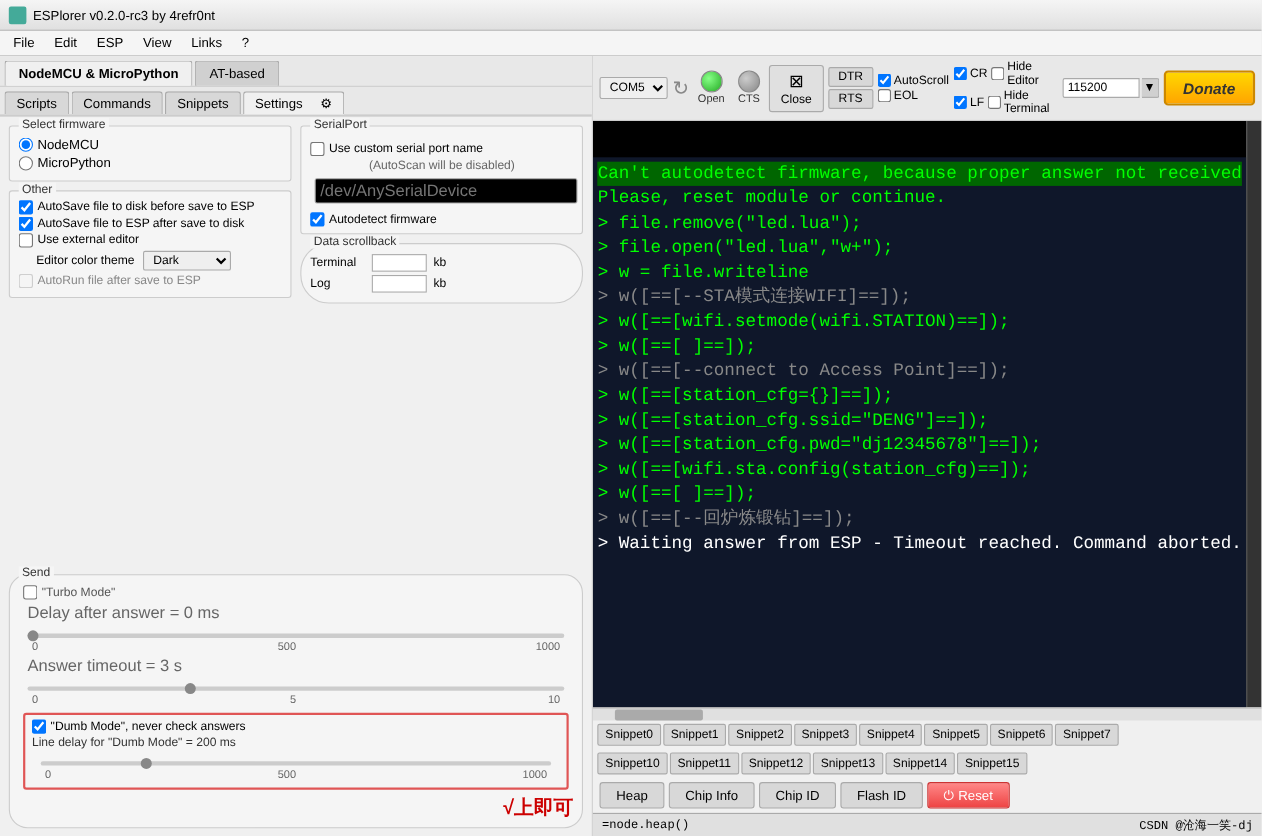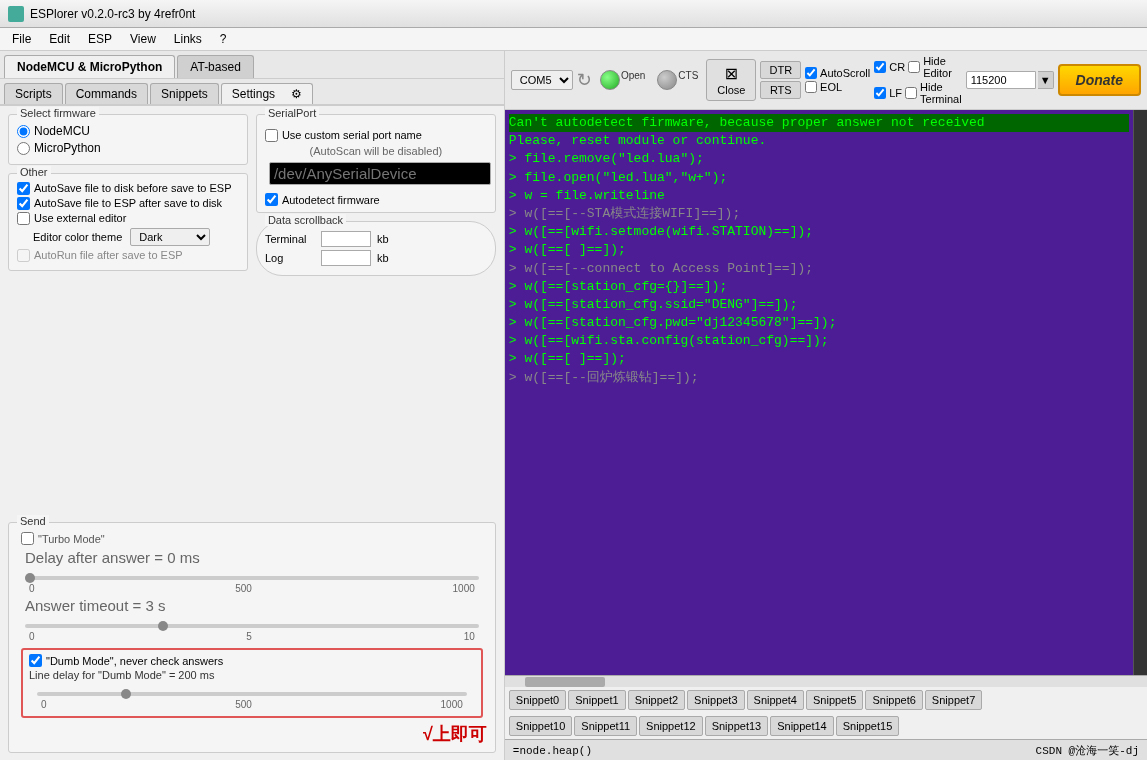--- a/index.html
+++ b/index.html
@@ -163,20 +163,21 @@
       width: 50px;
       padding: 1px 4px;
       border: 1px solid #aaa;
       text-align: right;
       font-size: 11px;
     }
     
     
     .send-section {
       margin-top: 2px;
+      border-radius: 17px;
     }
     
     .turbo-checkbox-row {
       display: flex;
       align-items: center;
       gap: 4px;
       padding: 3px 4px;
     }
     
     .delay-text {
@@ -251,20 +252,22 @@
       padding: 2px 4px;
       border: 1px solid #aaa;
       border-radius: 2px;
       font-size: 11px;
       flex: 1;
       max-width: 200px;
     }
     
     .led-button {
       display: flex;
+      flex-direction: column;
+      align-items: center;
       gap: 1px;
       cursor: pointer;
       padding: 2px 4px;
     }
     .led-circle {
       width: 20px;
       height: 20px;
       border-radius: 50%;
       border: 1px solid #888;
     }
@@ -342,27 +345,28 @@
       font-size: 14px;
       font-weight: bold;
       font-style: italic;
       cursor: pointer;
       color: #333;
     }
     
     
     .terminal-area {
       flex: 1;
-      background: #4c1d95;
+      background: #0f172a;
       color: #00ff00;
       font-family: 'Courier New', monospace;
-      font-size: 13px;
+      font-size: 16px;
       padding: 4px;
       overflow-y: auto;
       position: relative;
+      margin-top: 33px;
     }
     .terminal-line { line-height: 1.4; white-space: pre; }
     
     .terminal-hscroll {
       height: 12px;
       background: #e0e0e0;
       border-top: 1px solid #aaa;
       display: flex;
       align-items: center;
     }
@@ -694,20 +698,21 @@
             <div class="terminal-line" style="color: rgb(136, 136, 136);">&gt; w([==[--STA模式连接WIFI]==]);</div>
             <div class="terminal-line" style="color: rgb(0, 255, 0);">&gt; w([==[wifi.setmode(wifi.STATION)==]);</div>
             <div class="terminal-line" style="color: rgb(0, 255, 0);">&gt; w([==[ ]==]);</div>
             <div class="terminal-line" style="color: rgb(136, 136, 136);">&gt; w([==[--connect to Access Point]==]);</div>
             <div class="terminal-line" style="color: rgb(0, 255, 0);">&gt; w([==[station_cfg={}]==]);</div>
             <div class="terminal-line" style="color: rgb(0, 255, 0);">&gt; w([==[station_cfg.ssid="DENG"]==]);</div>
             <div class="terminal-line" style="color: rgb(0, 255, 0);">&gt; w([==[station_cfg.pwd="dj12345678"]==]);</div>
             <div class="terminal-line" style="color: rgb(0, 255, 0);">&gt; w([==[wifi.sta.config(station_cfg)==]);</div>
             <div class="terminal-line" style="color: rgb(0, 255, 0);">&gt; w([==[ ]==]);</div>
             <div class="terminal-line" style="color: rgb(136, 136, 136);">&gt; w([==[--回炉炼锻钻]==]);</div>
+            <div class="terminal-line" style="color: rgb(255, 255, 255);">&gt; Waiting answer from ESP - Timeout reached. Command aborted.</div>
           </div>
       </div>
       <div class="terminal-scroll-v"></div>
     </div>
 
     <div class="terminal-hscroll">
       <div class="hscroll-thumb"></div>
     </div>
 
     <div class="snippet-row" id="snippet-row-1">
@@ -723,19 +728,26 @@
 
     <div class="snippet-row" id="snippet-row-2">
         <button class="snippet-btn">Snippet10</button>
         <button class="snippet-btn">Snippet11</button>
         <button class="snippet-btn">Snippet12</button>
         <button class="snippet-btn">Snippet13</button>
         <button class="snippet-btn">Snippet14</button>
         <button class="snippet-btn">Snippet15</button>
       </div>
 
+    <div class="bottom-btns" id="bottom-btns">
+        <button class="bottom-btn">Heap</button>
+        <button class="bottom-btn">Chip Info</button>
+        <button class="bottom-btn">Chip ID</button>
+        <button class="bottom-btn">Flash ID</button>
+        <button class="bottom-btn reset-btn"><span style="color:white;">⏻</span> Reset</button>
+      </div>
 
     <div class="status-bar">
       <span>=node.heap()</span>
       <span>CSDN @沧海一笑-dj</span>
     </div>
   </div>
 </div>
 
 </body></html>

